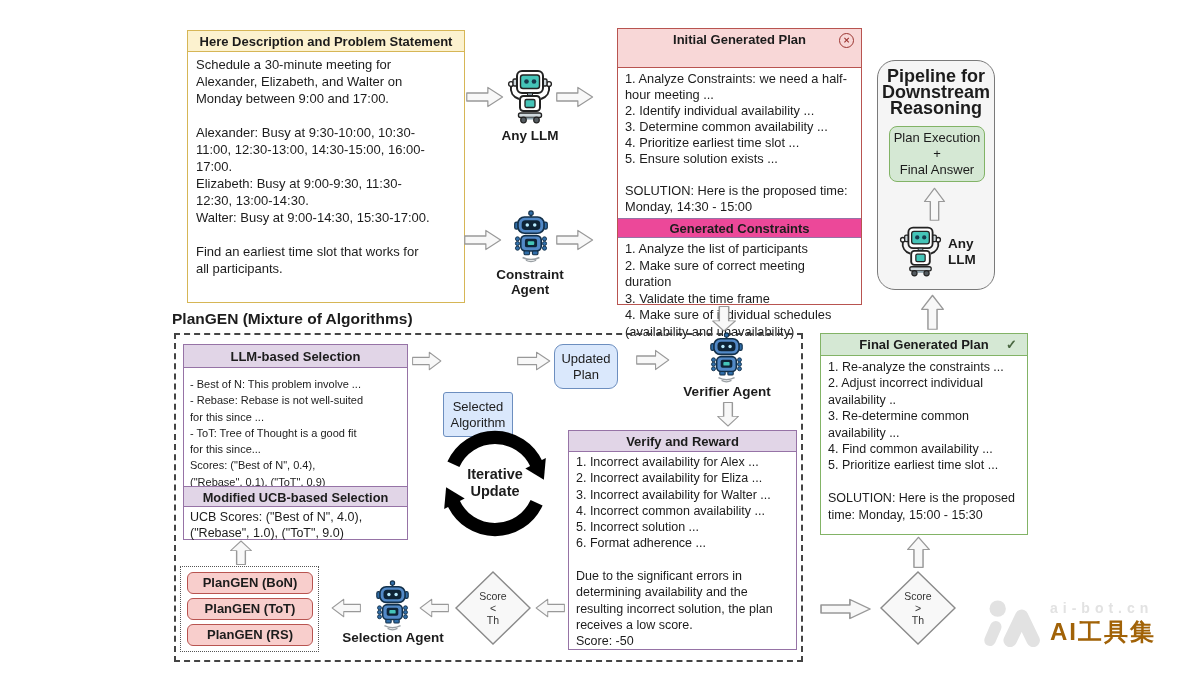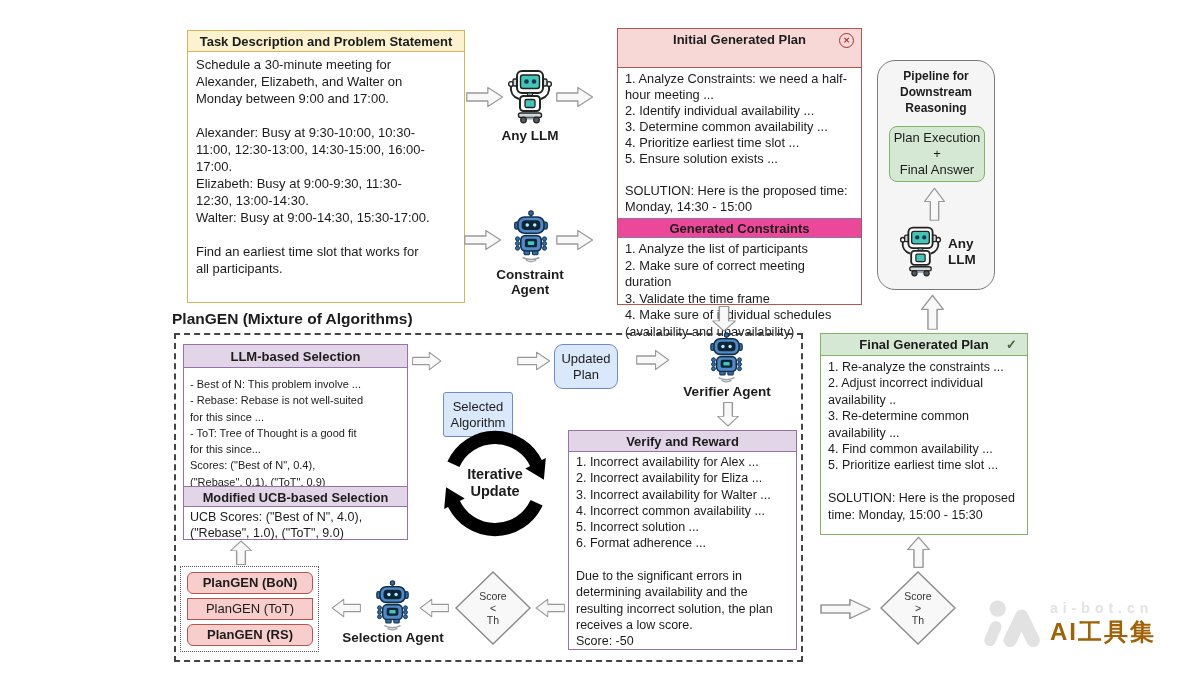--- a/index.html
+++ b/index.html
@@ -76,21 +76,21 @@
     </symbol>
     <symbol id="diamond" viewBox="0 0 78 76" preserveAspectRatio="none">
       <polygon points="39,2 76,38 39,74 2,38" fill="#f8f8f8" stroke="#8a8a8a" stroke-width="1.4"></polygon>
     </symbol>
   </defs>
 </svg>
 
 <div id="canvas">
 
   <div class="box" style="left:187px;top:30px;width:278px;height:273px;border:1px solid #d6b656;">
-    <div class="hdr" style="height:21px;line-height:21px;font-size:13px;background:#fcf2cf;border-bottom:1px solid #d6b656;">Task Description and Problem Statement</div>
+    <div class="hdr" style="height:21px;line-height:21px;font-size:13px;background:#fcf2cf;border-bottom:1px solid #d6b656;">Here Description and Problem Statement</div>
     <div style="padding:4px 8px;font-size:13px;line-height:17px;">
       <div class="pre">Schedule a 30-minute meeting for
 Alexander, Elizabeth, and Walter on
 Monday between 9:00 and 17:00.
 
 Alexander: Busy at 9:30-10:00, 10:30-
 11:00, 12:30-13:00, 14:30-15:00, 16:00-
 17:00.
 Elizabeth: Busy at 9:00-9:30, 11:30-
 12:30, 13:00-14:30.
@@ -145,21 +145,21 @@
 3. Validate the time frame
 4. Make sure of individual schedules
 (availability and unavailability)</div>
   </div>
 
   <svg class="shape" style="left:711px;top:306px;width:26px;height:26px">
       <use href="#ar-down"></use>
     </svg>
 
   <div class="box" style="left:877px;top:60px;width:118px;height:230px;border:1.3px solid #7a7a7a;border-radius:18px;background:#f5f5f5;">
-    <div class="hdr pre" style="padding-top:7px;font-size:12px;line-height:16px;">Pipeline for
+    <div class="hdr pre" style="padding-top:7px;font-size:18px;line-height:16px;">Pipeline for
 Downstream
 Reasoning</div>
     <div class="chip pre" style="left:11px;top:65px;width:96px;height:56px;background:#d5e8d4;border:1.2px solid #82b366;border-radius:8px;">Plan Execution
 +
 Final Answer</div>
     <svg class="shape" style="left:45px;top:126px;width:23px;height:34px">
         <use href="#ar-up"></use>
       </svg>
     <svg class="shape" style="left:20px;top:162px;width:45px;height:54px">
         <use href="#robot-any"></use>
@@ -233,21 +233,21 @@
     <polygon points="21.8,65.6 19.9,87.2 40.1,76.8" fill="#000"></polygon>
   </svg>
   <div class="lbl pre" style="left:450px;top:466px;width:90px;font-size:14.5px;line-height:17px;">Iterative
 Update</div>
 
   <svg class="shape" style="left:229px;top:540px;width:24px;height:25px">
       <use href="#ar-up"></use>
     </svg>
   <div class="abs" style="left:180px;top:566px;width:139px;height:86px;border:1.5px dotted #555;box-sizing:border-box;">
     <div class="chip" style="left:6px;top:5px;width:126px;height:22px;background:#f8cecc;border:1.2px solid #b85450;border-radius:6px;font-weight:bold;">PlanGEN (BoN)</div>
-    <div class="chip" style="left:6px;top:31px;width:126px;height:22px;background:#f8cecc;border:1.2px solid #b85450;border-radius:0;font-weight:normal;">PlanGEN (ToT)</div>
+    <div class="chip" style="left:6px;top:31px;width:126px;height:22px;background:#f8cecc;border:1.2px solid #b85450;border-radius:6px;font-weight:bold;">PlanGEN (ToT)</div>
     <div class="chip" style="left:6px;top:57px;width:126px;height:22px;background:#f8cecc;border:1.2px solid #b85450;border-radius:6px;font-weight:bold;">PlanGEN (RS)</div>
   </div>
 
   <svg class="shape" style="left:331px;top:598px;width:30px;height:20px">
       <use href="#ar-left"></use>
     </svg>
   <svg class="shape" style="left:370px;top:580px;width:45px;height:52px">
       <use href="#robot-agent"></use>
     </svg>
   <div class="lbl" style="left:330px;top:630px;width:126px;font-size:13.5px;">Selection Agent</div>

